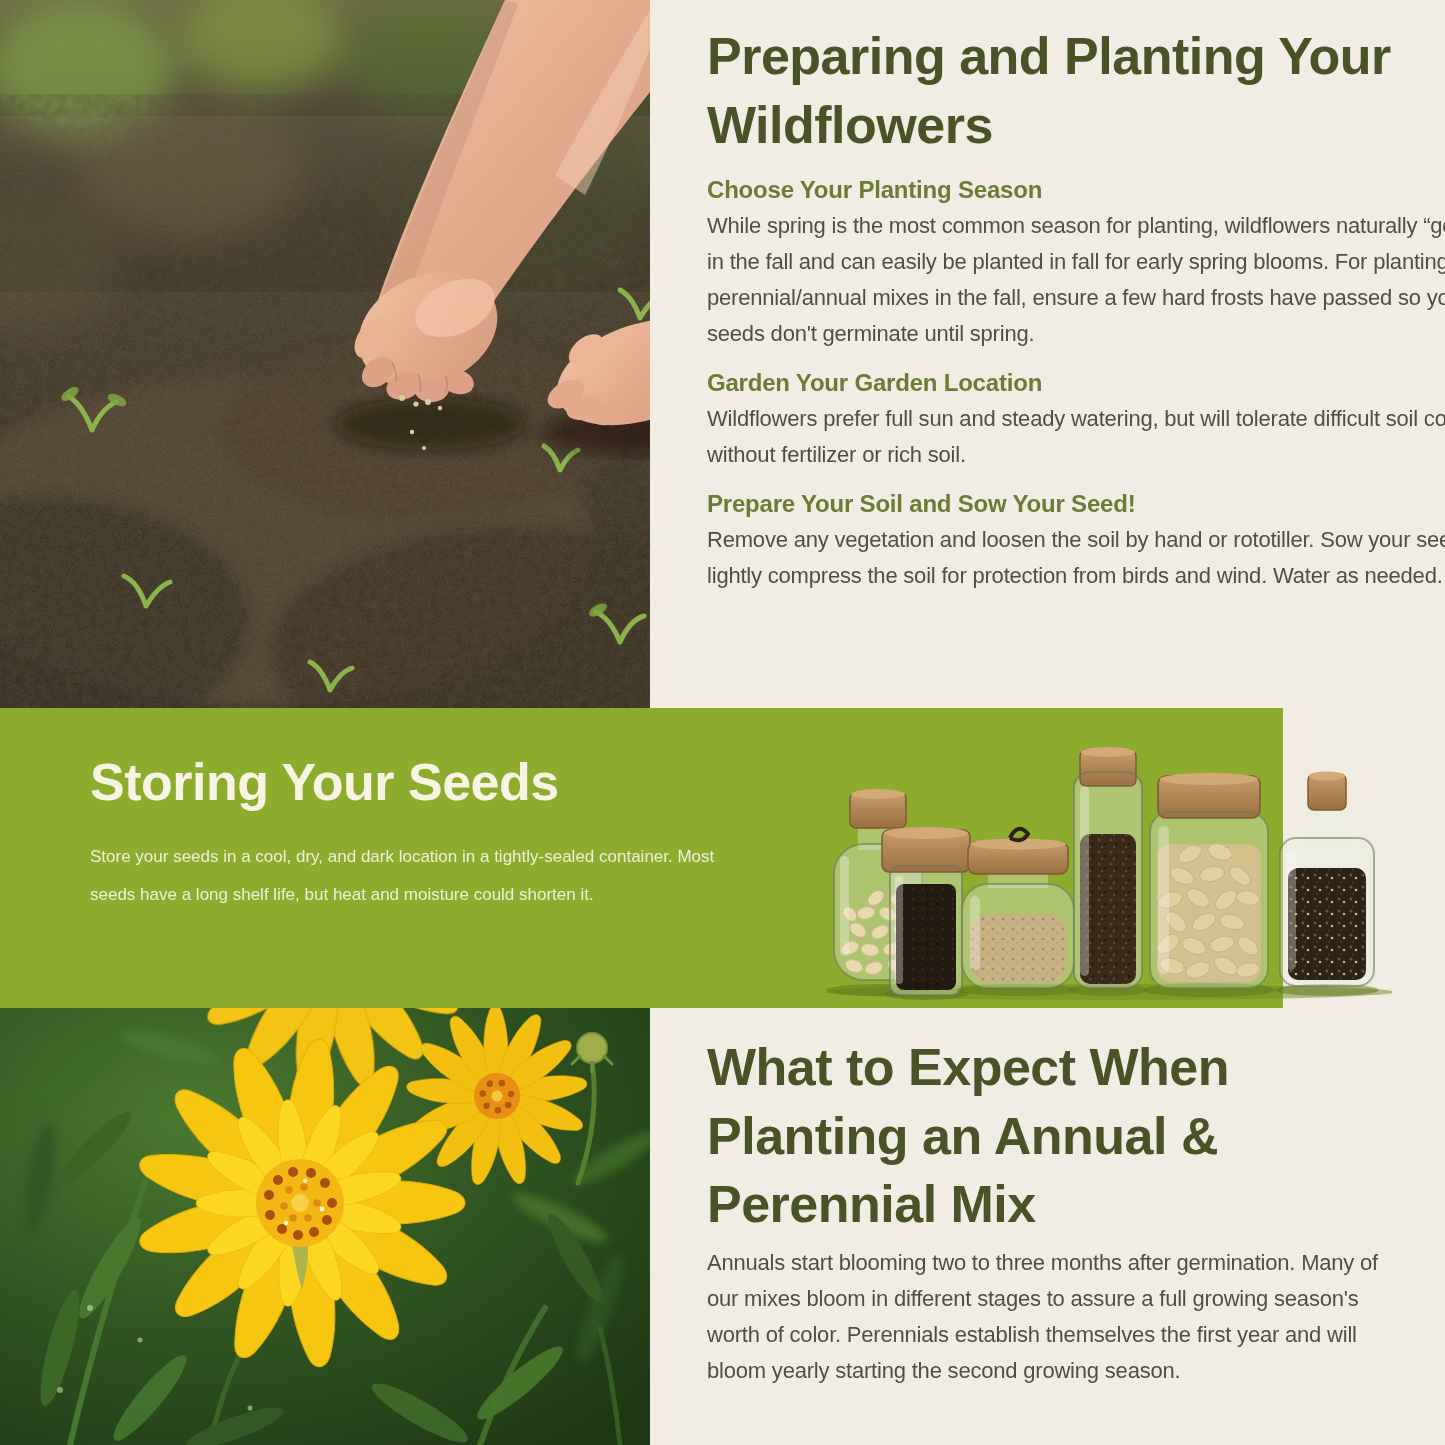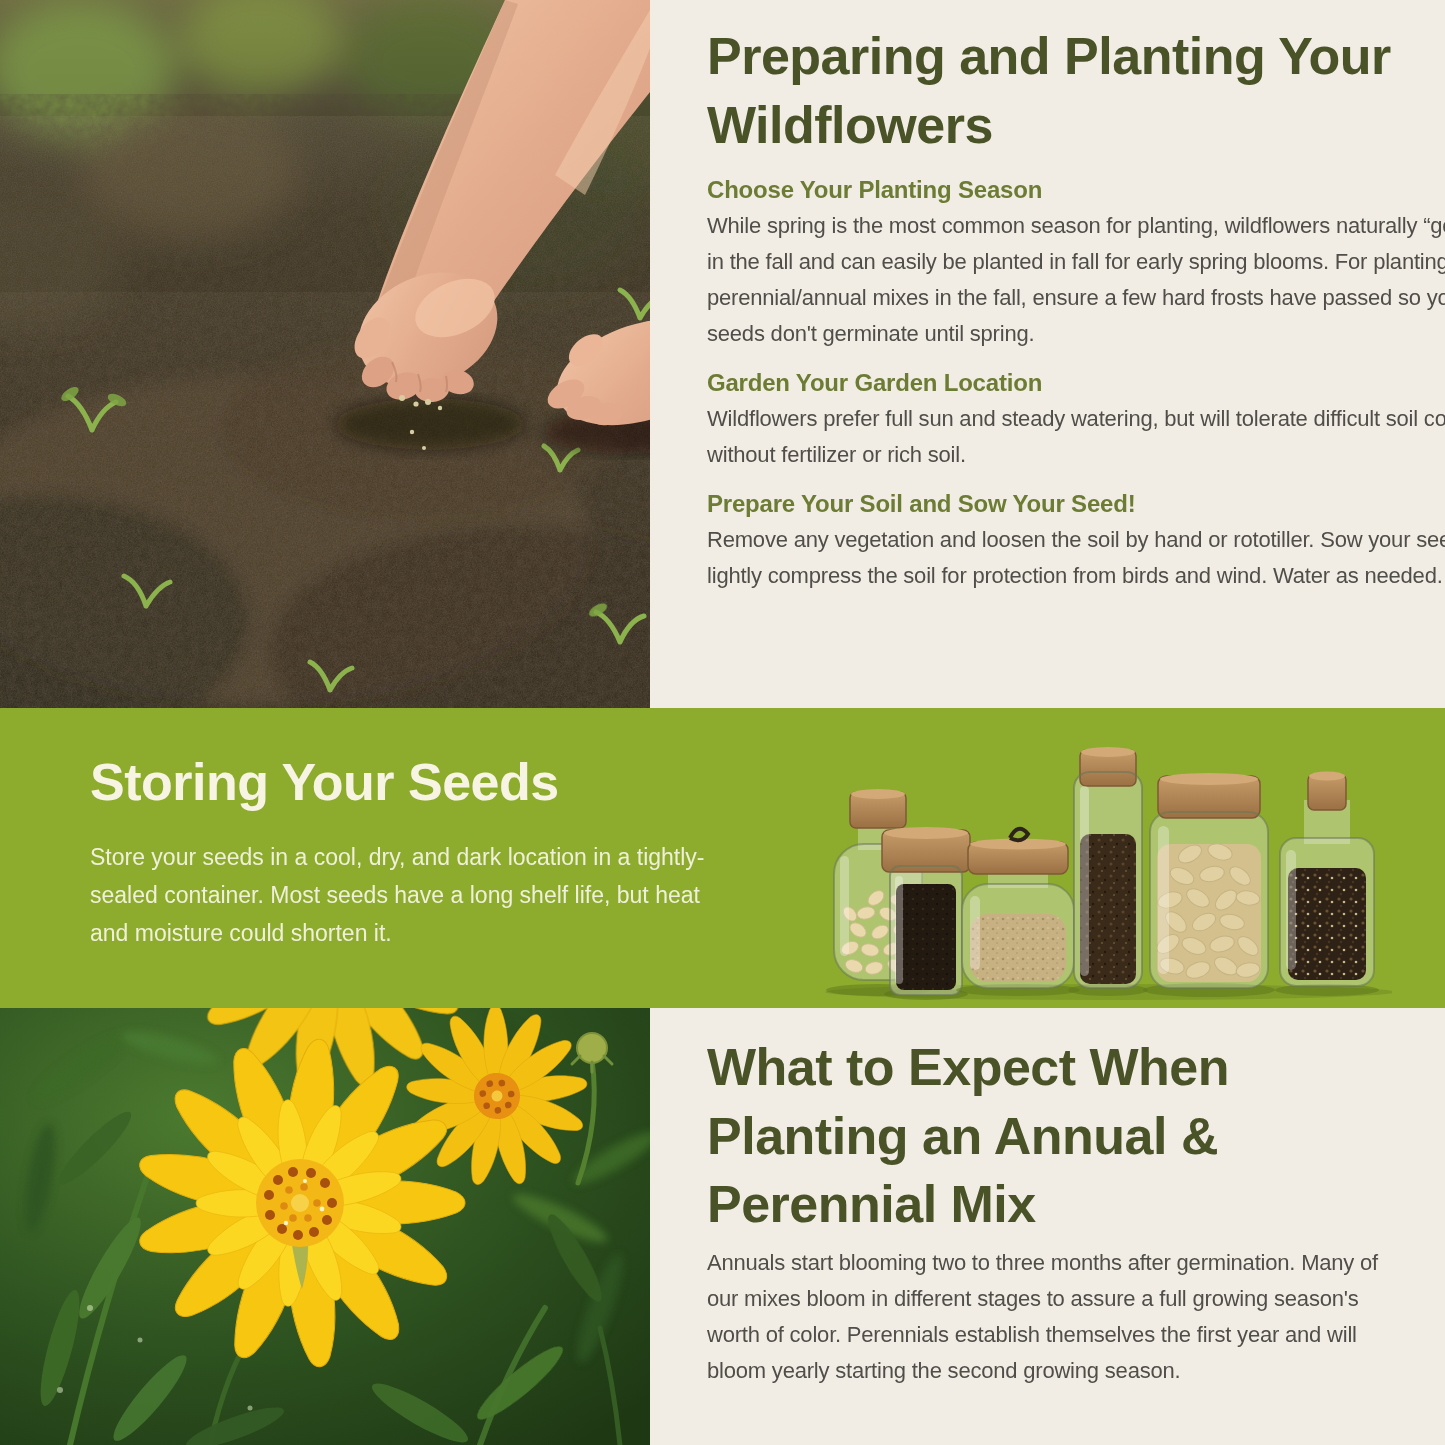--- a/index.html
+++ b/index.html
@@ -24,30 +24,30 @@
   .sub-head {
     margin:17px 0 4px; font-size:24px; font-weight:bold;
     color:#6d7c34; letter-spacing:-0.2px;
   }
   .body-text {
     margin:0; font-size:22px; line-height:36px;
     color:#4f4e49; letter-spacing:-0.2px;
   }
 
   .band {
-    position:absolute; left:0; top:708px; width:1445px; height:300px;
+    position:absolute; left:0; top:708px; width:1283px; height:300px;
     background:#8dac2d;
   }
   .band-text { position:absolute; left:90px; top:44px; width:650px; }
   .band-title {
     margin:0 0 26px; font-size:52px; font-weight:bold;
     letter-spacing:-0.5px; color:#f7f4e3;
   }
   .band-body {
-    margin:0; font-size:23px; line-height:38px; color:#f0f0da;
+    margin:0; font-size:17px; line-height:38px; color:#f0f0da;
   }
   .jars { position:absolute; left:820px; top:8px; width:572px; height:284px; }
   .jars svg { display:block; width:100%; height:100%; }
 
   .bottom-text {
     position:absolute; left:650px; top:1008px; width:795px; height:437px;
     box-sizing:border-box; padding:25px 56px 0 57px;
   }
   .bottom-text .body-text { margin-top:6px; }
 </style>

